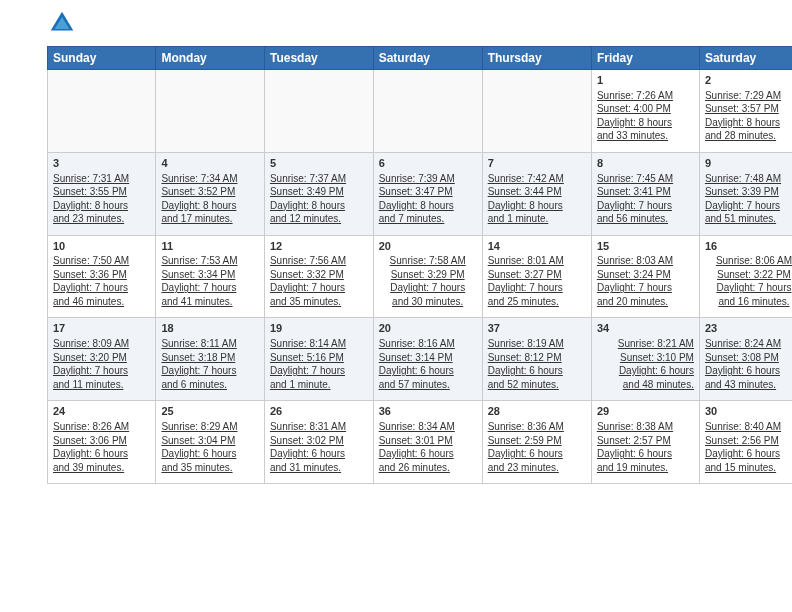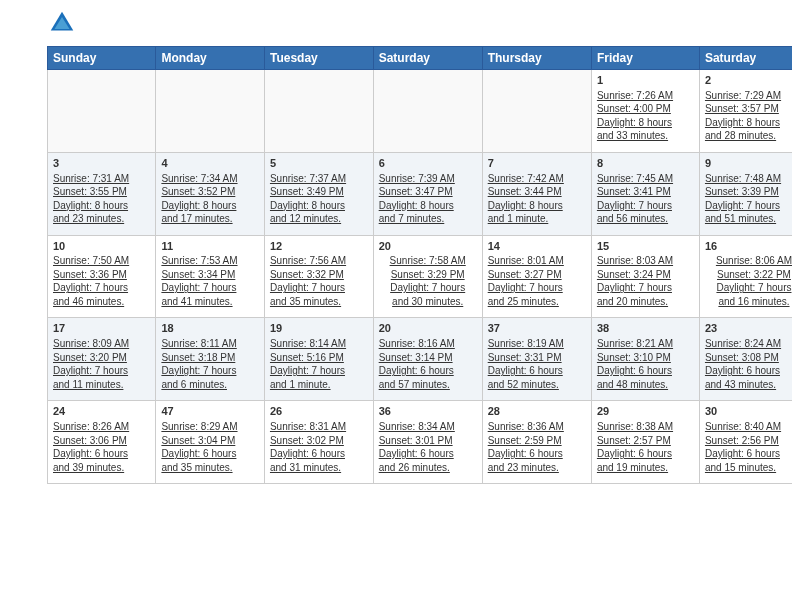--- a/index.html
+++ b/index.html
@@ -277,27 +277,27 @@
           <td>
             <span class="day-number">20</span>
             <div class="day-info" style="white-space: pre-line;">Sunrise: 8:16 AM
 Sunset: 3:14 PM
 Daylight: 6 hours
 and 57 minutes.</div>
           </td>
           <td>
             <span class="day-number">37</span>
             <div class="day-info" style="white-space: pre-line;">Sunrise: 8:19 AM
-Sunset: 3:31 PM
+Sunset: 8:12 PM
 Daylight: 6 hours
 and 52 minutes.</div>
           </td>
           <td>
-            <span class="day-number">38</span>
-            <div class="day-info" style="white-space: pre-line;">Sunrise: 8:21 AM
+            <span class="day-number">34</span>
+            <div class="day-info" style="white-space: pre-line; text-align: right;">Sunrise: 8:21 AM
 Sunset: 3:10 PM
 Daylight: 6 hours
 and 48 minutes.</div>
           </td>
           <td>
             <span class="day-number">23</span>
             <div class="day-info" style="white-space: pre-line;">Sunrise: 8:24 AM
 Sunset: 3:08 PM
 Daylight: 6 hours
 and 43 minutes.</div>
@@ -305,21 +305,21 @@
         </tr>
         <tr>
           <td>
             <span class="day-number">24</span>
             <div class="day-info" style="white-space: pre-line;">Sunrise: 8:26 AM
 Sunset: 3:06 PM
 Daylight: 6 hours
 and 39 minutes.</div>
           </td>
           <td>
-            <span class="day-number">47</span>
+            <span class="day-number">25</span>
             <div class="day-info" style="white-space: pre-line;">Sunrise: 8:29 AM
 Sunset: 3:04 PM
 Daylight: 6 hours
 and 35 minutes.</div>
           </td>
           <td>
             <span class="day-number">26</span>
             <div class="day-info" style="white-space: pre-line;">Sunrise: 8:31 AM
 Sunset: 3:02 PM
 Daylight: 6 hours

